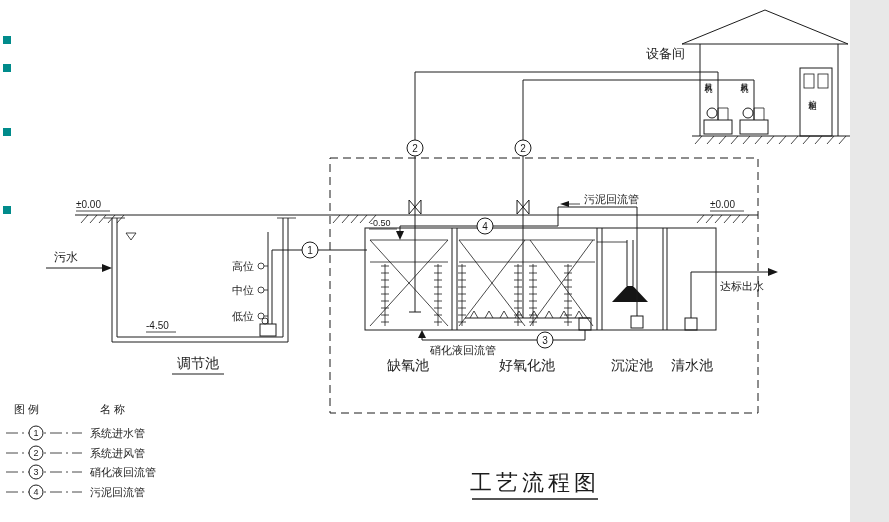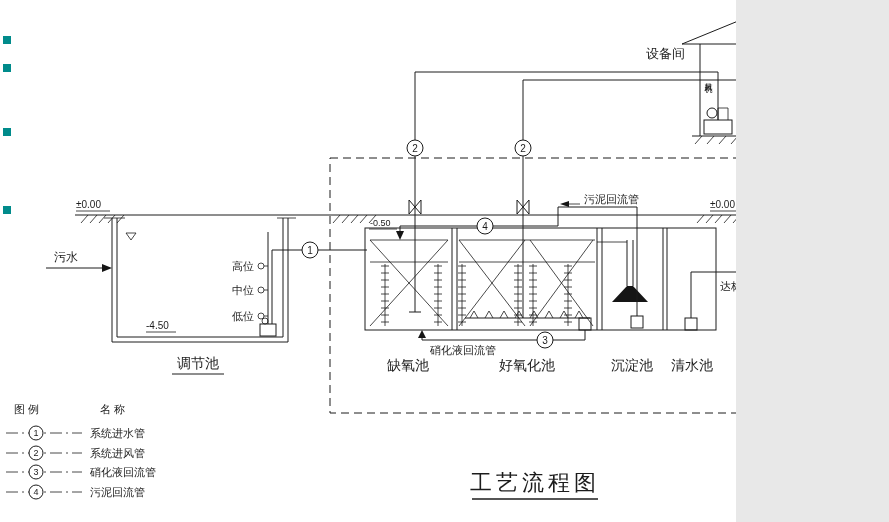--- a/index.html
+++ b/index.html
@@ -1,16 +1,16 @@
 <!DOCTYPE html>
 <html><head>
 <meta charset="utf-8">
 <style>
   html,body{margin:0;padding:0;background:#e8e8e8}
-  .stage{position:relative;width:736px;height:522px;background:#ffffff;overflow:hidden;
+  .stage{position:relative;width:850px;height:522px;background:#ffffff;overflow:hidden;
          font-family:"Liberation Sans","DejaVu Sans",sans-serif}
   svg{position:absolute;left:0;top:0}
   .ln{stroke:#1c1c1c;stroke-width:1;fill:none}
   .thin{stroke:#1c1c1c;stroke-width:.8;fill:none}
   .thk{stroke:#1c1c1c;stroke-width:1.6;fill:none}
   .dash{stroke-dasharray:8 5}
   .dashdot{stroke-dasharray:12 4 2 4}
   .blk{fill:#151515;stroke:none}
   .wfill{fill:#ffffff}
   text{fill:#1c1c1c}

